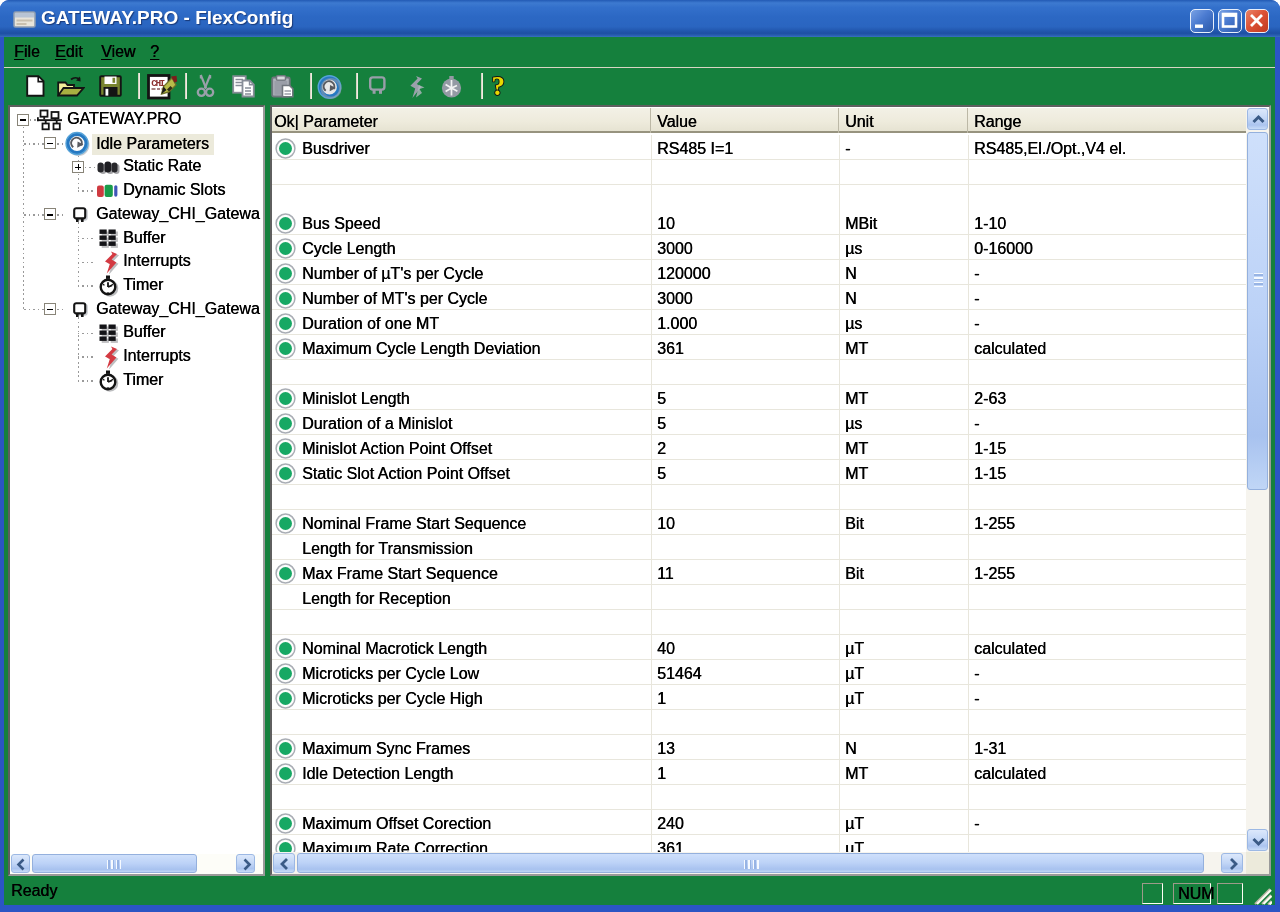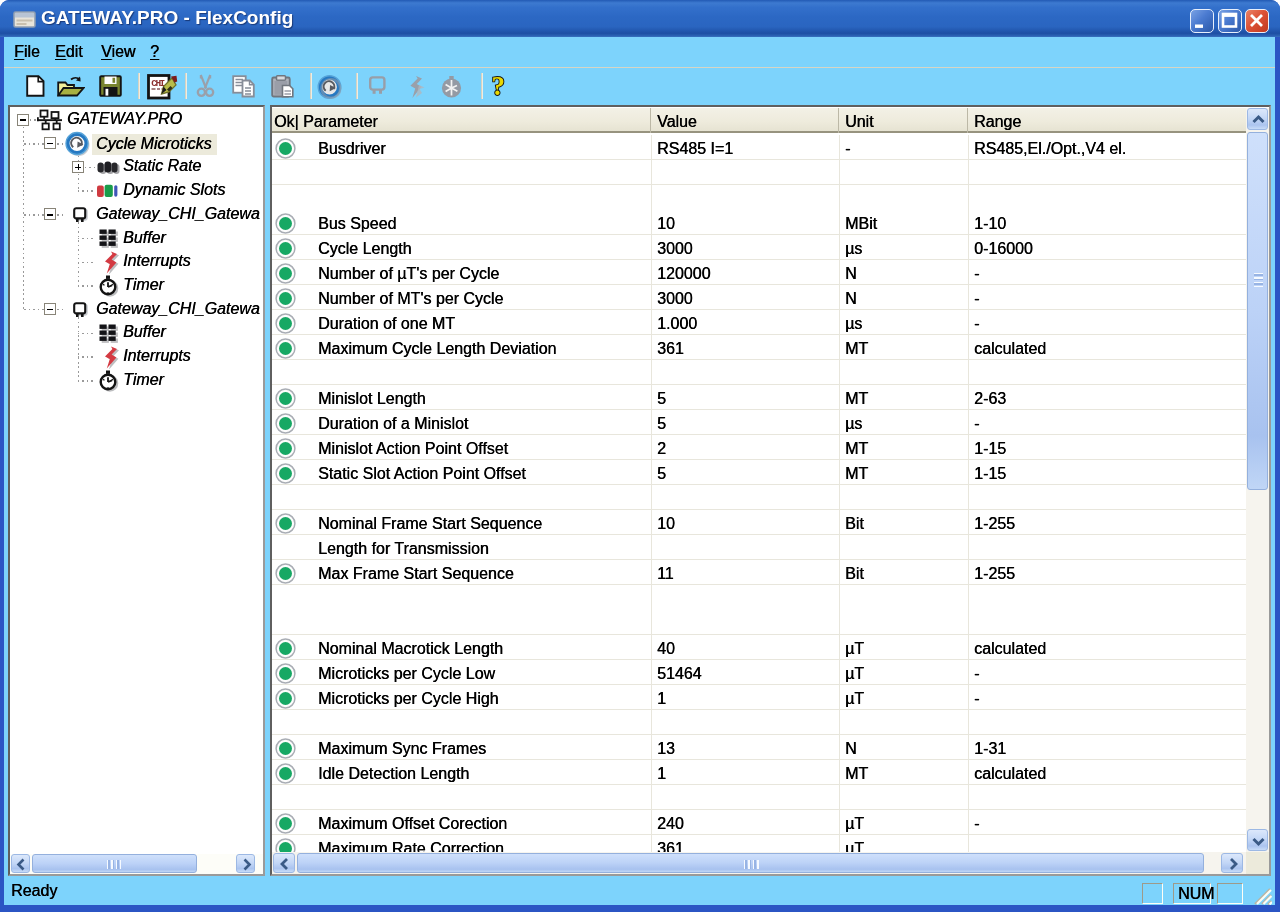--- a/index.html
+++ b/index.html
@@ -17,21 +17,21 @@
   font-weight:bold; letter-spacing:0px; text-shadow:1px 1px 1px rgba(0,0,30,.45); }
 .wbtn { position:absolute; top:9px; width:24px; height:24px; border-radius:5px;
   border:1.6px solid #e8f0fc; }
 #btnmin { left:1190px; background:linear-gradient(135deg,#7aa2e4 0%,#4a7ad0 45%,#2a58a8 100%); }
 #btnmax { background:linear-gradient(135deg,#7aa2e4 0%,#4a7ad0 45%,#2a58a8 100%) !important; }
 .wbtn svg { position:absolute; left:0; top:0; }
 #btnmax { left:1218px; }
 #btncls { left:1245px; background:linear-gradient(135deg,#ea8468 0%,#dd5237 45%,#c03a20 100%); }
 
 #client { position:absolute; left:4px; top:37px; width:1271px; height:868px;
-  background:#7dd3fc; }
+  background:#15803d; }
 
 #menubar { position:absolute; left:0; top:0; width:1271px; height:30px;
   font-size:16px; color:#000; }
 #menubar span { position:absolute; top:6px; }
 #menubar u { text-decoration-thickness:1px; text-underline-offset:2px; }
 
 #toolbar { position:absolute; left:0; top:30px; width:1271px; height:37px;
   border-top:1px solid #d8d5c4; }
 .tbi { position:absolute; top:7px; }
 .tsep { position:absolute; top:5px; width:2px; height:26px;
@@ -57,33 +57,33 @@
   background:linear-gradient(#f3f1e6 0%, #eeebdc 60%, #e6e3d2 100%);
   border-bottom:2px solid #97937f; font-size:16px; }
 .hcell { position:absolute; top:0; height:25px;
   border-right:1.6px solid #bcb8a6; }
 .hcell span { position:absolute; left:6px; top:4.5px; }
 #tbody { position:absolute; left:0; top:28px; width:976px; height:717px;
   background:#fff; overflow:hidden; font-size:16px; }
 .trow { position:absolute; left:0; width:976px; height:25px;
   border-bottom:1.2px solid #e8e6dc; }
 .trow .led { position:absolute; left:3px; top:2.5px; }
-.trow .cp { position:absolute; left:30px; top:5px;margin-left:16px; }
+.trow .cp { position:absolute; left:30px; top:5px; }
 .trow .cv { position:absolute; left:385px; top:5px; }
 .trow .cu { position:absolute; left:573px; top:5px; }
 .trow .cr { position:absolute; left:702px; top:5px; }
 .vline { position:absolute; top:0; width:1.2px; height:717px; background:#e8e6dc; }
 
 .sbv { position:absolute; background:#f3f6fb; }
 .ridges-h { position:absolute;
   background:repeating-linear-gradient(90deg,#f6faff 0 1.5px,#98b4e4 1.5px 3px,transparent 3px 4.5px); }
 .ridges-v { position:absolute;
   background:repeating-linear-gradient(180deg,#f6faff 0 1.5px,#98b4e4 1.5px 3px,transparent 3px 4.5px); }
 
-#treepanel { font-size:16px;font-style:italic; }
+#treepanel { font-size:16px; }
 .tnode { position:absolute; height:22px; white-space:nowrap; }
 .tnode .lbl { position:absolute; top:1px; }
 .exp { position:absolute; width:12px; height:12px; background:#fff;
   border:1.3px solid #888478; }
 .exp i { position:absolute; background:#000; }
 .exp .h { left:2px; top:4.7px; width:6px; height:1.6px; }
 .exp .v { left:4.7px; top:2px; width:1.6px; height:6px; }
 .dot-h { position:absolute; height:1.5px;
   background:repeating-linear-gradient(90deg,#9a9a9a 0 1.5px,transparent 1.5px 4.5px); }
 .dot-v { position:absolute; width:1.5px;
@@ -256,21 +256,21 @@
           <i class="h"></i>
         </span>
 <svg class="ticon" style="left:55px;top:23.7px" width="25" height="26" viewBox="0 0 25 26">
 <circle cx="12" cy="12.5" r="9.3" fill="#fdfdfd" stroke="#9aa2ac" stroke-width="3.4" opacity=".55" transform="translate(1.5,1.5)"></circle>
 <circle cx="12" cy="12.5" r="9.3" fill="#fdfdfd" stroke="#2679c2" stroke-width="3.6"></circle>
 <circle cx="12" cy="12.5" r="11" fill="none" stroke="#57a3d8" stroke-width="1.3"></circle>
 <path d="M 8.2 16.2 A 5.3 5.3 0 1 1 16.2 14.5" fill="none" stroke="#585a60" stroke-width="2"></path>
 <path d="M 12.6 10.6 L 18.4 13.6 L 12.2 16.8 Z" fill="#585a60"></path>
 </svg>
 <span class="tnode" style="left:0;top:25.7px">
-          <span class="lbl sel" style="left:86px">Cycle Microticks</span>
+          <span class="lbl sel" style="left:86px">Idle Parameters</span>
         </span>
 <span class="exp" style="left:62px;top:53.9px">
           <i class="h"></i>
           <i class="v"></i>
         </span>
 <svg class="ticon" style="left:86px;top:52.9px" width="24" height="15" viewBox="0 0 24 15">
 <rect x="2.5" y="3" width="6.2" height="10" rx="3" fill="#4a4a50" opacity=".5" transform="translate(1.5,1)"></rect>
 <rect x="9.5" y="2" width="6.6" height="11" rx="3" fill="#4a4a50" opacity=".5" transform="translate(1.5,1)"></rect>
 <rect x="16.5" y="3" width="6" height="10" rx="3" fill="#4a4a50" opacity=".5" transform="translate(1,1)"></rect>
 <rect x="1.5" y="2.5" width="6.2" height="10" rx="3" fill="#27272b"></rect>
@@ -548,20 +548,23 @@
           </div>
 <div class="trow" style="top:425px">
             <svg class="led" width="21" height="21" viewBox="0 0 21 21">
               <circle cx="10.5" cy="10.5" r="9.4" fill="#fdfdfd" stroke="#a9adb4" stroke-width="1.5"></circle>
               <circle cx="10.5" cy="10.5" r="6.5" fill="#17a864"></circle>
             </svg>
             <span class="cp">Max Frame Start Sequence</span>
             <span class="cv">11</span>
             <span class="cu">Bit</span>
             <span class="cr">1-255</span>
+          </div>
+<div class="trow" style="top:450px">
+            <span class="cp">Length for Reception</span>
           </div>
 <div class="trow" style="top:475px"></div>
 <div class="trow" style="top:500px">
             <svg class="led" width="21" height="21" viewBox="0 0 21 21">
               <circle cx="10.5" cy="10.5" r="9.4" fill="#fdfdfd" stroke="#a9adb4" stroke-width="1.5"></circle>
               <circle cx="10.5" cy="10.5" r="6.5" fill="#17a864"></circle>
             </svg>
             <span class="cp">Nominal Macrotick Length</span>
             <span class="cv">40</span>
             <span class="cu">µT</span>

